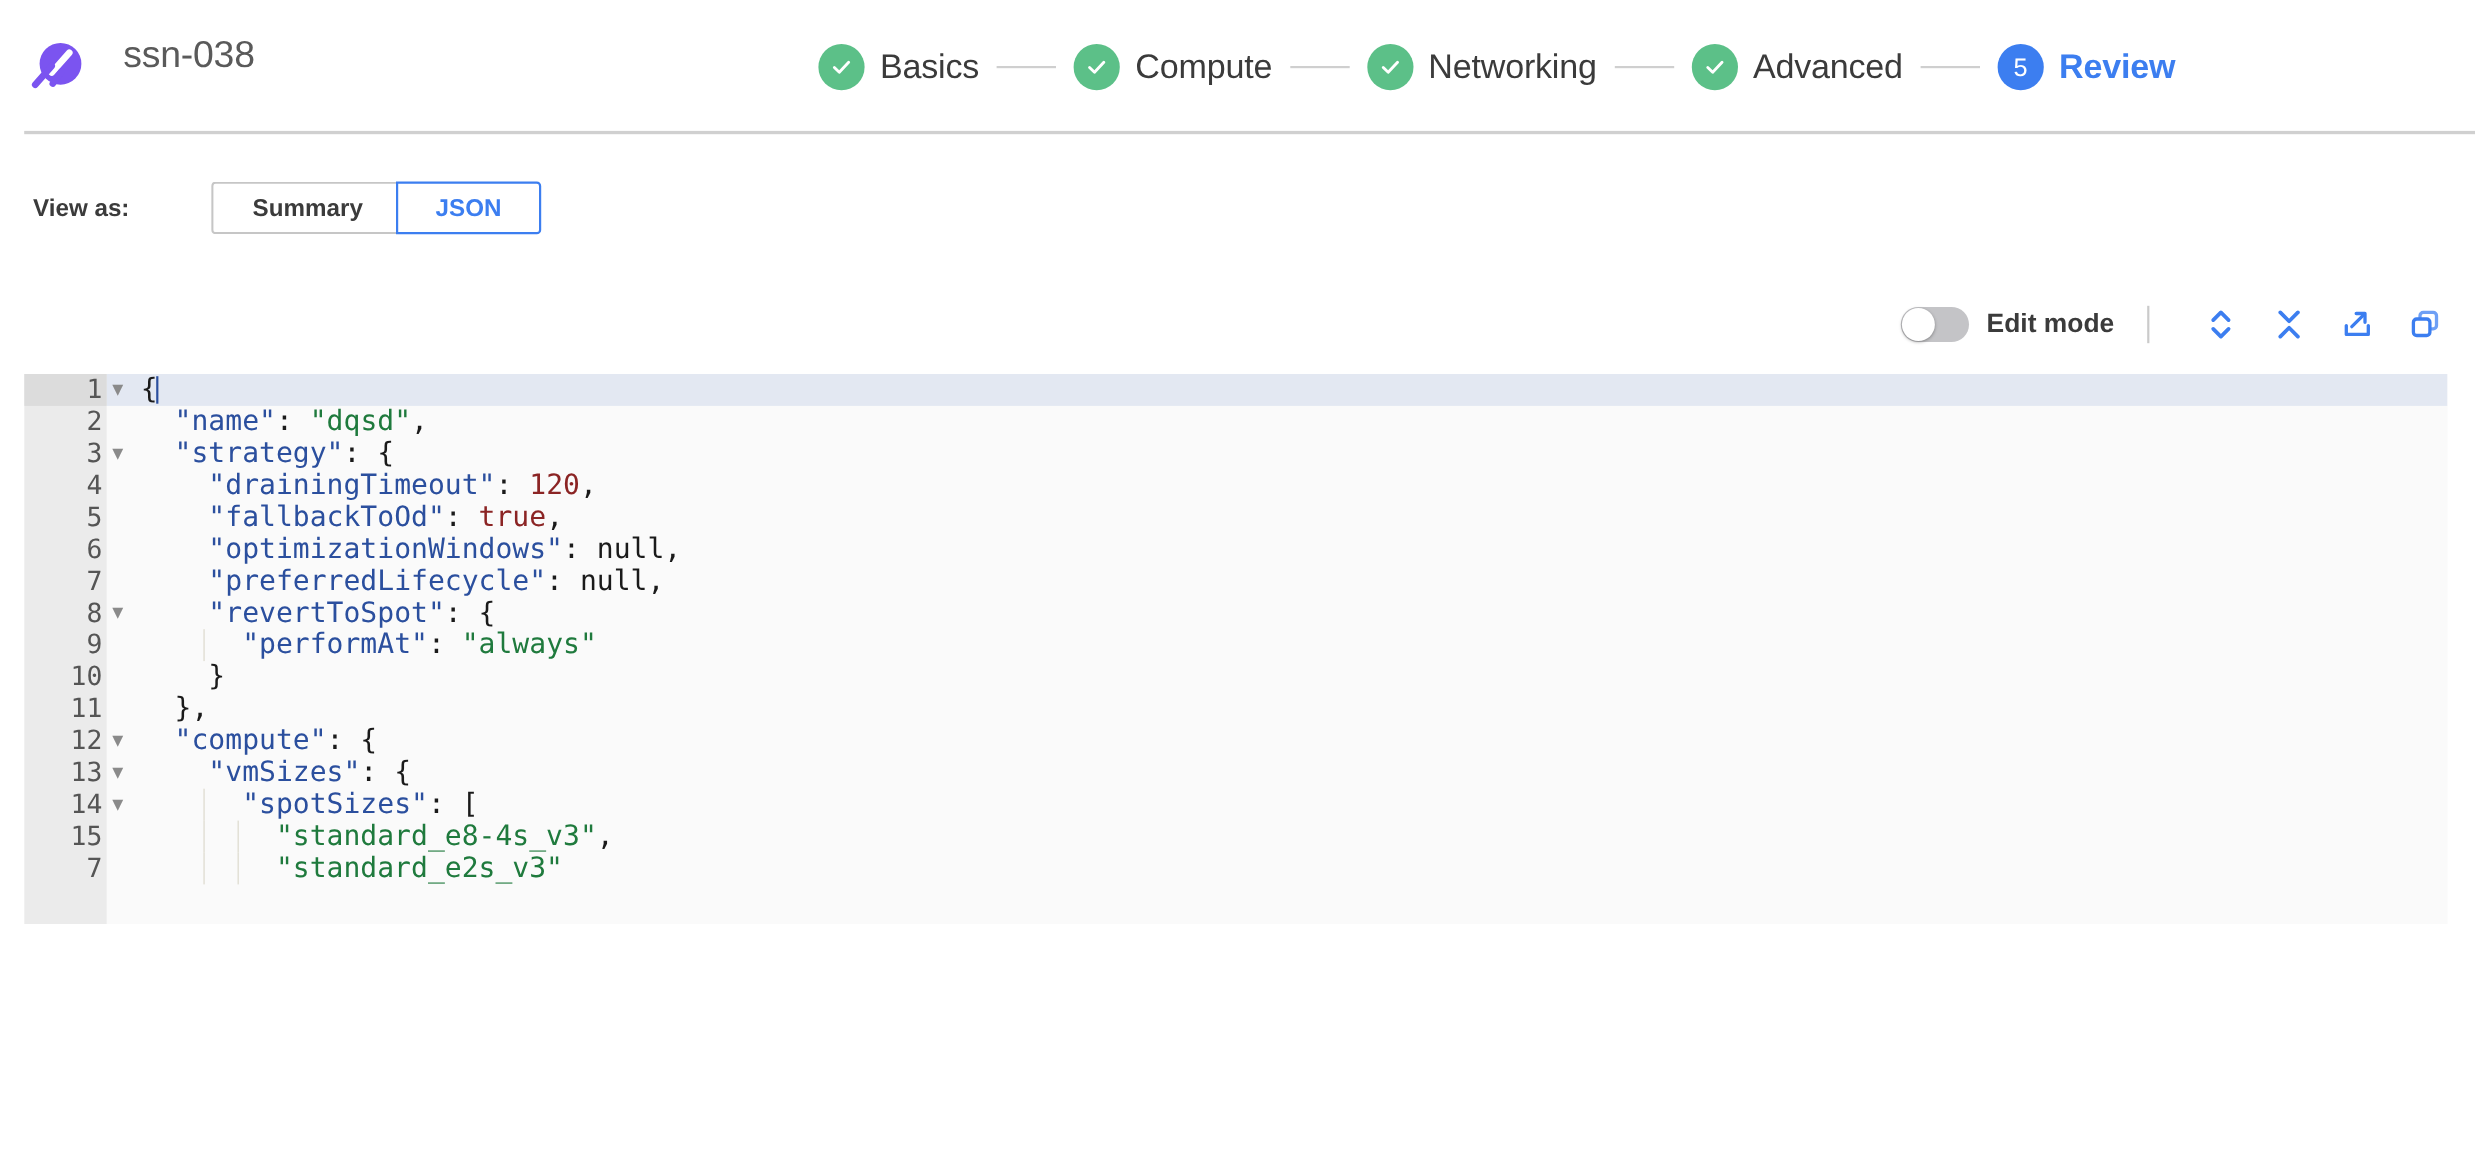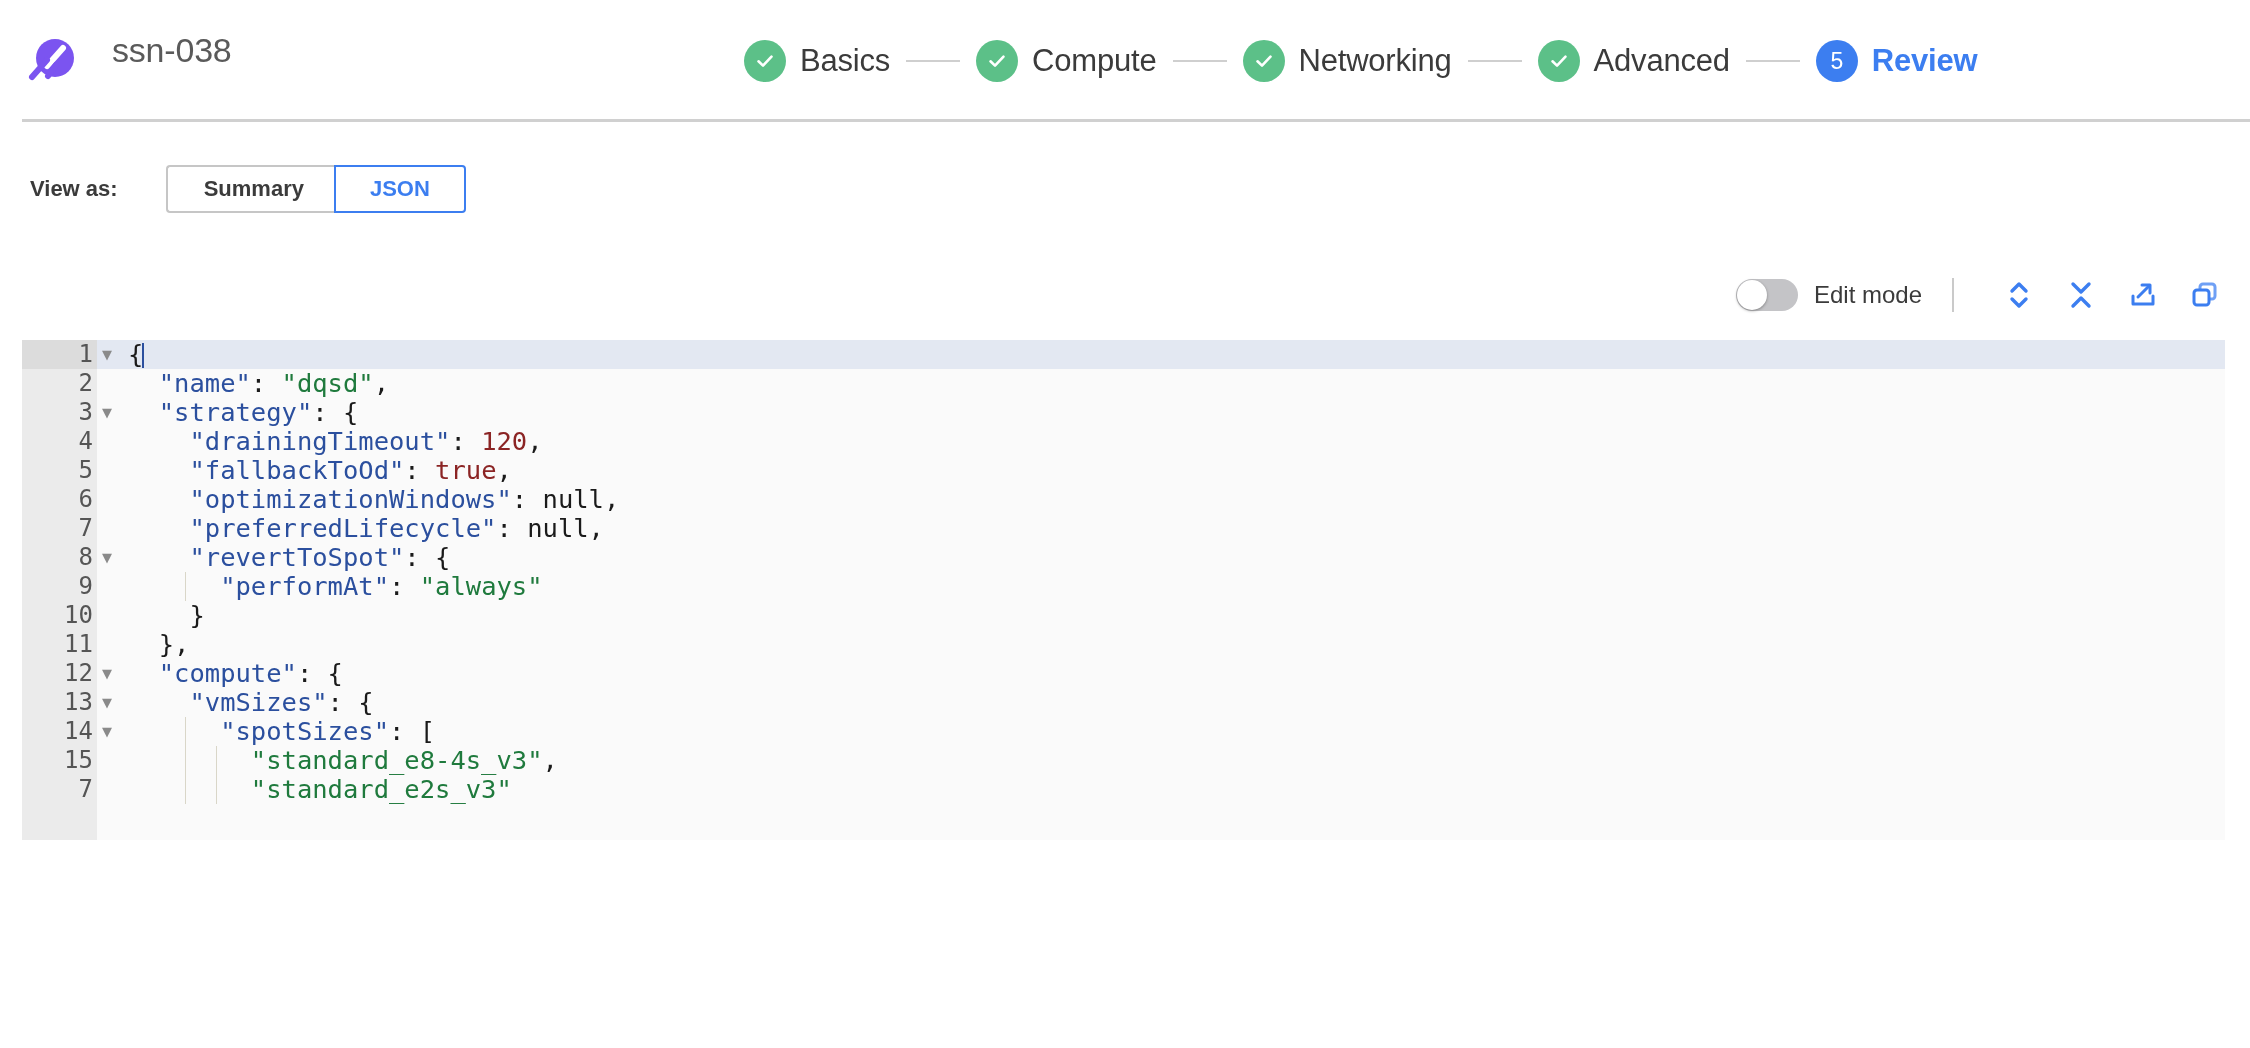--- a/index.html
+++ b/index.html
@@ -121,20 +121,21 @@
     flex: 0 0 54px;
   }
 
   
   .viewas-row {
     display: flex;
     align-items: center;
     padding-left: 30px;
     margin-top: 43px;
     height: 48px;
+    gap: 26px;
   }
   .viewas-label {
     font-size: 22px;
     font-weight: bold;
     color: #3b3b3b;
     margin-right: 48px;
   }
   .seg-group {
     display: flex;
     align-items: stretch;
@@ -189,21 +190,21 @@
     left: 1px;
     top: 1px;
     width: 30px;
     height: 30px;
     border-radius: 50%;
     background: #ffffff;
     box-shadow: 0 1px 3px rgba(0,0,0,0.35);
   }
   .toggle-label {
     font-size: 24px;
-    font-weight: normal;
+    font-weight: bold;
     color: #3b3b3b;
     margin-left: 16px;
   }
   .tb-divider {
     width: 2px;
     height: 34px;
     background: #cacaca;
     margin: 0 26px 0 30px;
   }
   .tb-icon {

